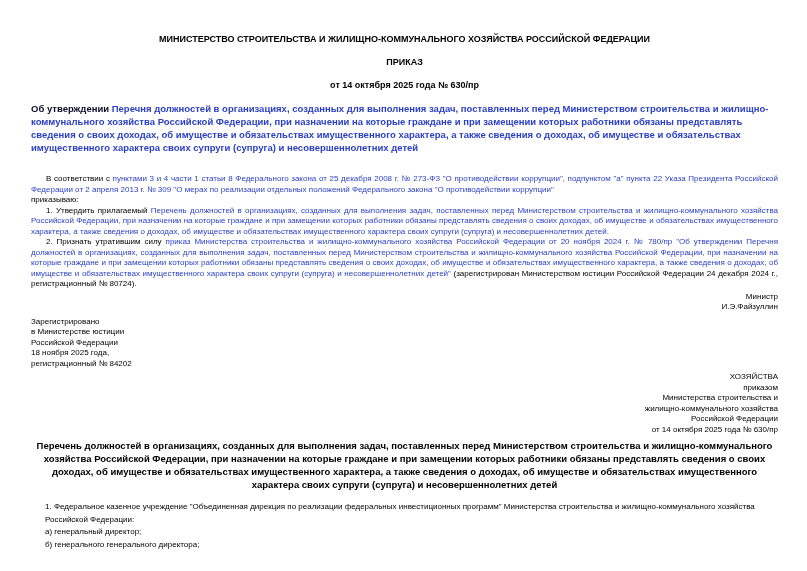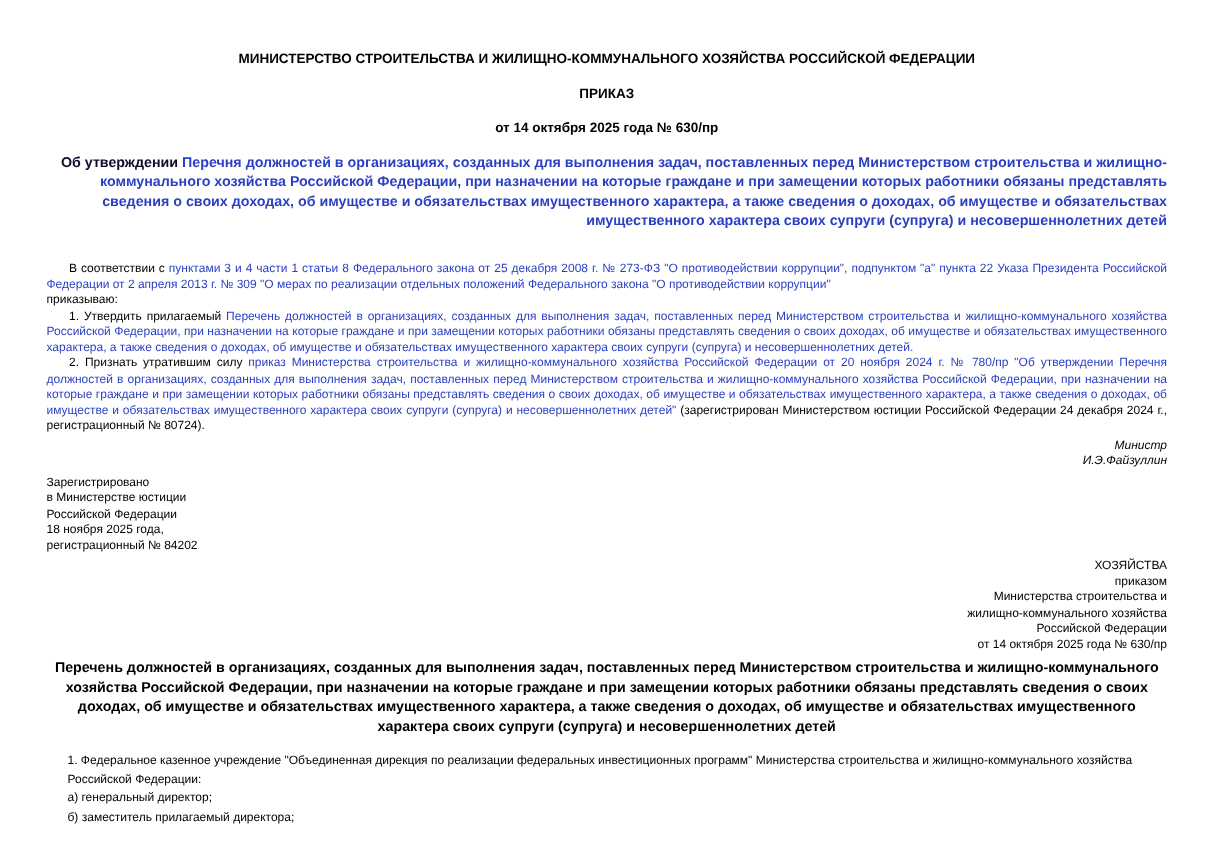--- a/index.html
+++ b/index.html
@@ -17,21 +17,21 @@
     .center-bold {
       text-align: center;
       font-weight: bold;
       font-size: 9px;
       line-height: 10px;
     }
     .doc-type { margin-top: 13px; }
     .doc-date { margin-top: 13px; }
     .doc-title {
       margin-top: 12px;
-      text-align: right;
+      text-align: left;
       font-weight: bold;
       font-size: 9.5px;
       line-height: 13px;
       color: #0d0d2b;
     }
     a.doclink {
       color: #2b3fc4;
       text-decoration: none;
       cursor: pointer;
     }
@@ -42,21 +42,20 @@
       text-indent: 15px;
       margin: 0;
     }
     .preamble { margin-top: 20px; }
     .no-indent { text-indent: 0; }
     .sig-block {
       margin-top: 2px;
       text-align: right;
       font-size: 8px;
       line-height: 10.5px;
-      font-style: italic;
     }
     .reg-block {
       margin-top: 4px;
       font-size: 8px;
       line-height: 10.5px;
     }
     .approval-block {
       margin-top: 3px;
       text-align: right;
       font-size: 8px;
@@ -126,16 +125,16 @@
     <div>жилищно-коммунального хозяйства</div>
     <div>Российской Федерации</div>
     <div>от 14 октября 2025 года № 630/пр</div>
   </div>
 
   <div class="annex-heading">Перечень должностей в организациях, созданных для выполнения задач, поставленных перед Министерством строительства и жилищно-коммунального хозяйства Российской Федерации, при назначении на которые граждане и при замещении которых работники обязаны представлять сведения о своих доходах, об имуществе и обязательствах имущественного характера, а также сведения о доходах, об имуществе и обязательствах имущественного характера своих супруги (супруга) и несовершеннолетних детей</div>
 
   <div class="annex-list">
     <div>1. Федеральное казенное учреждение "Объединенная дирекция по реализации федеральных инвестиционных программ" Министерства строительства и жилищно-коммунального хозяйства Российской Федерации:</div>
     <div>а) генеральный директор;</div>
-    <div>б) заместитель прилагаемый директора;</div>
+    <div>б) генерального генерального директора;</div>
   </div>
 
 </div>
 
 </body></html>

